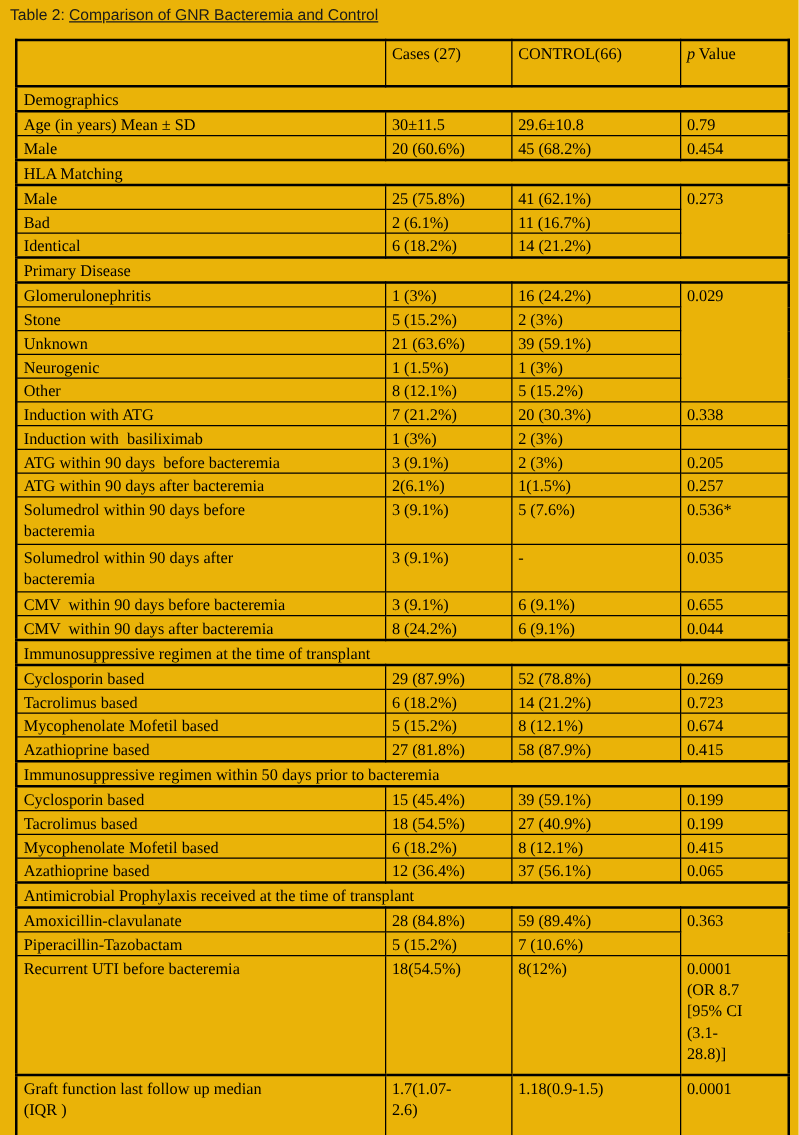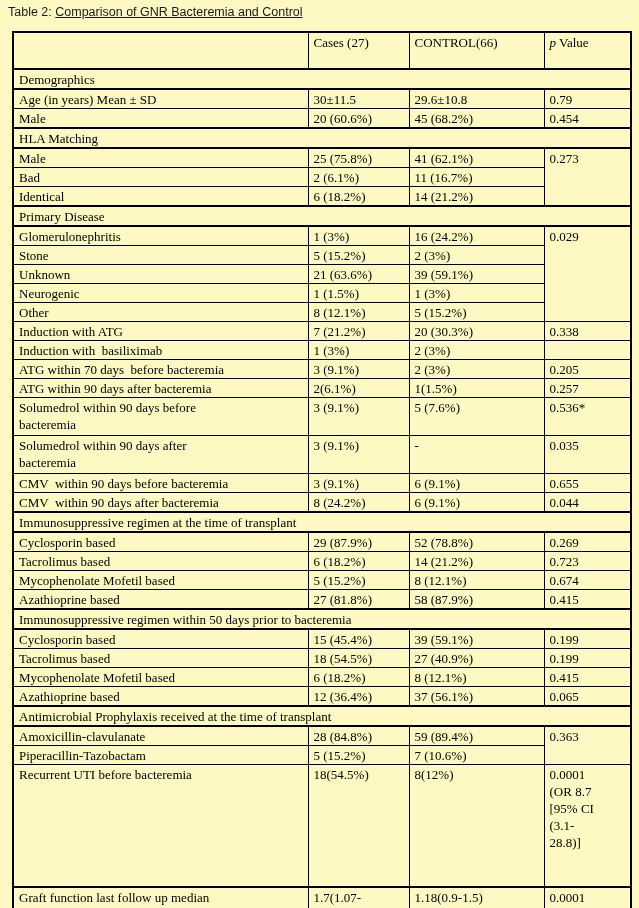--- a/index.html
+++ b/index.html
@@ -1,21 +1,21 @@
 <!DOCTYPE html>
 <html><head>
 <meta charset="utf-8">
 <style>
   html, body { margin: 0; padding: 0; background: #ffffff; }
   .page {
     position: relative;
     width: 639px;
     height: 908px;
     overflow: hidden;
-    background: #fef9c3;
+    background: #eab308;
     color: #141414;
   }
   .title {
     padding: 5px 0 0 8px;
     font-family: "Liberation Sans", sans-serif;
     font-size: 12.5px;
     color: #1a1a1a;
     white-space: pre-wrap;
   }
   .title .u { text-decoration: underline; }
@@ -38,21 +38,21 @@
     line-height: 17px;
     white-space: pre-wrap;
     overflow: hidden;
     font-weight: normal;
   }
   thead tr { height: 37px; }
   thead th { font-weight: bold; }
   thead th i { font-style: italic; }
   tbody tr { height: 19px; }
   tbody tr.size-s2 { height: 38px; }
-  tbody tr.size-tall { height: 122px; margin-left: 11px; }
+  tbody tr.size-tall { height: 95px; margin-left: 11px; }
   tbody tr.size-last { height: 52px; }
   tbody tr:last-child td { border-bottom: none; }
   tr.section td {
     border-top-width: 2px;
     border-bottom-width: 2px;
   }
   .bold { font-weight: bold; }
   td.vmid { vertical-align: middle; border-radius: 13px; }
   tr.strong-top td { border-top-width: 2px; }
 </style>
@@ -147,21 +147,21 @@
           <td>20 (30.3%)</td>
           <td>0.338</td>
         </tr>
         <tr>
           <td>Induction with  basiliximab</td>
           <td>1 (3%)</td>
           <td>2 (3%)</td>
           <td></td>
         </tr>
         <tr>
-          <td>ATG within 70 days  before bacteremia</td>
+          <td>ATG within 90 days  before bacteremia</td>
           <td>3 (9.1%)</td>
           <td>2 (3%)</td>
           <td>0.205</td>
         </tr>
         <tr>
           <td>ATG within 90 days after bacteremia</td>
           <td>2(6.1%)</td>
           <td>1(1.5%)</td>
           <td>0.257</td>
         </tr>

